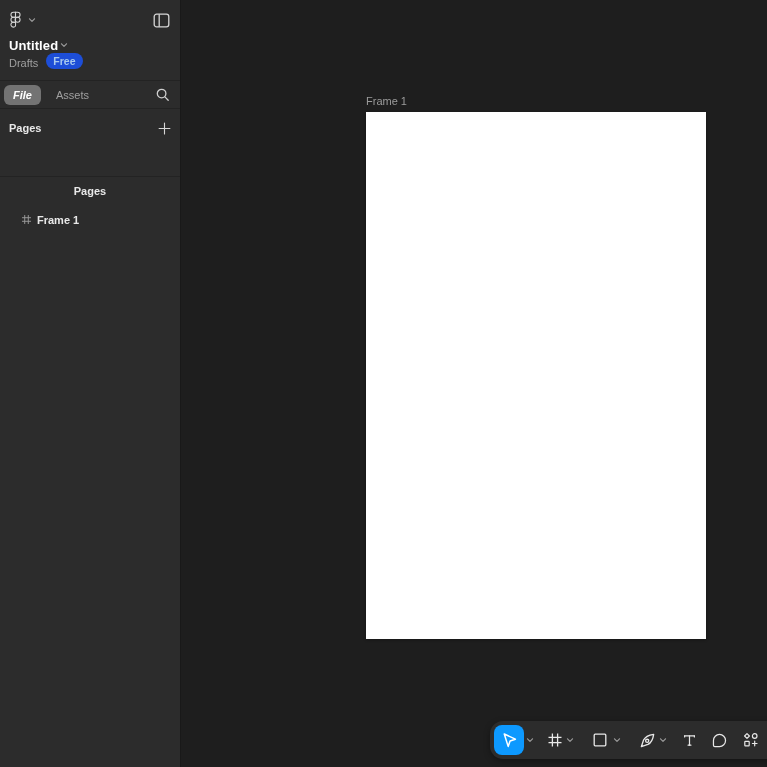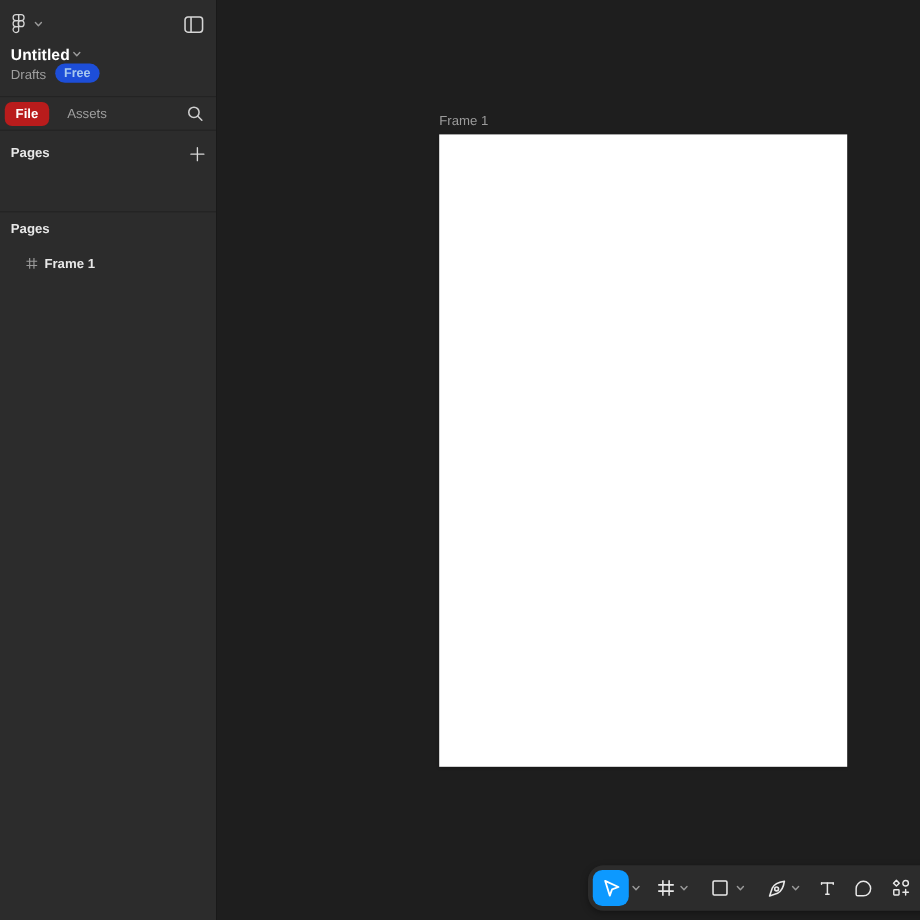--- a/index.html
+++ b/index.html
@@ -44,27 +44,27 @@
   }
 
   .divider { position: absolute; left: 0; right: 0; height: 1px; background: #232323; }
   .div-1 { top: 80px; } .div-2 { top: 108px; } .div-3 { top: 176px; }
 
   .tabs-row {
     position: absolute; top: 81px; left: 0; right: 0; height: 27px;
     display: flex; align-items: center; padding: 0 10px 0 4px;
   }
   .tab { font-size: 11px; padding: 4px 9px; border-radius: 6px; cursor: default; }
-  .tab.active { background: #b91c1c; color: #ffffff; font-weight: 700; }
+  .tab.active { background: #737373; color: #ffffff; font-weight: 700; font-style: italic; }
   .tab.inactive { color: #a0a0a0; margin-left: 6px; font-weight: 400; }
   .tabs-row .spacer { flex: 1; }
 
   .section-header {
     position: absolute; left: 0; right: 0;
-    display: flex; align-items: center; padding: 0 9px;
+    display: flex; align-items: center; padding: 0 9px; justify-content: center;
   }
   .section-title { color: #e8e8e8; font-size: 11px; font-weight: 700; }
   .pages-header { top: 117px; height: 22px; }
   .layers-header { top: 183px; height: 16px; }
   .section-header .spacer { flex: 1; }
 
   .page-row {
     position: absolute; top: 145px; left: 0; right: 6px; height: 21px;
     background: #373737; border-radius: 6px;
     display: flex; align-items: center; padding: 0 8px;

